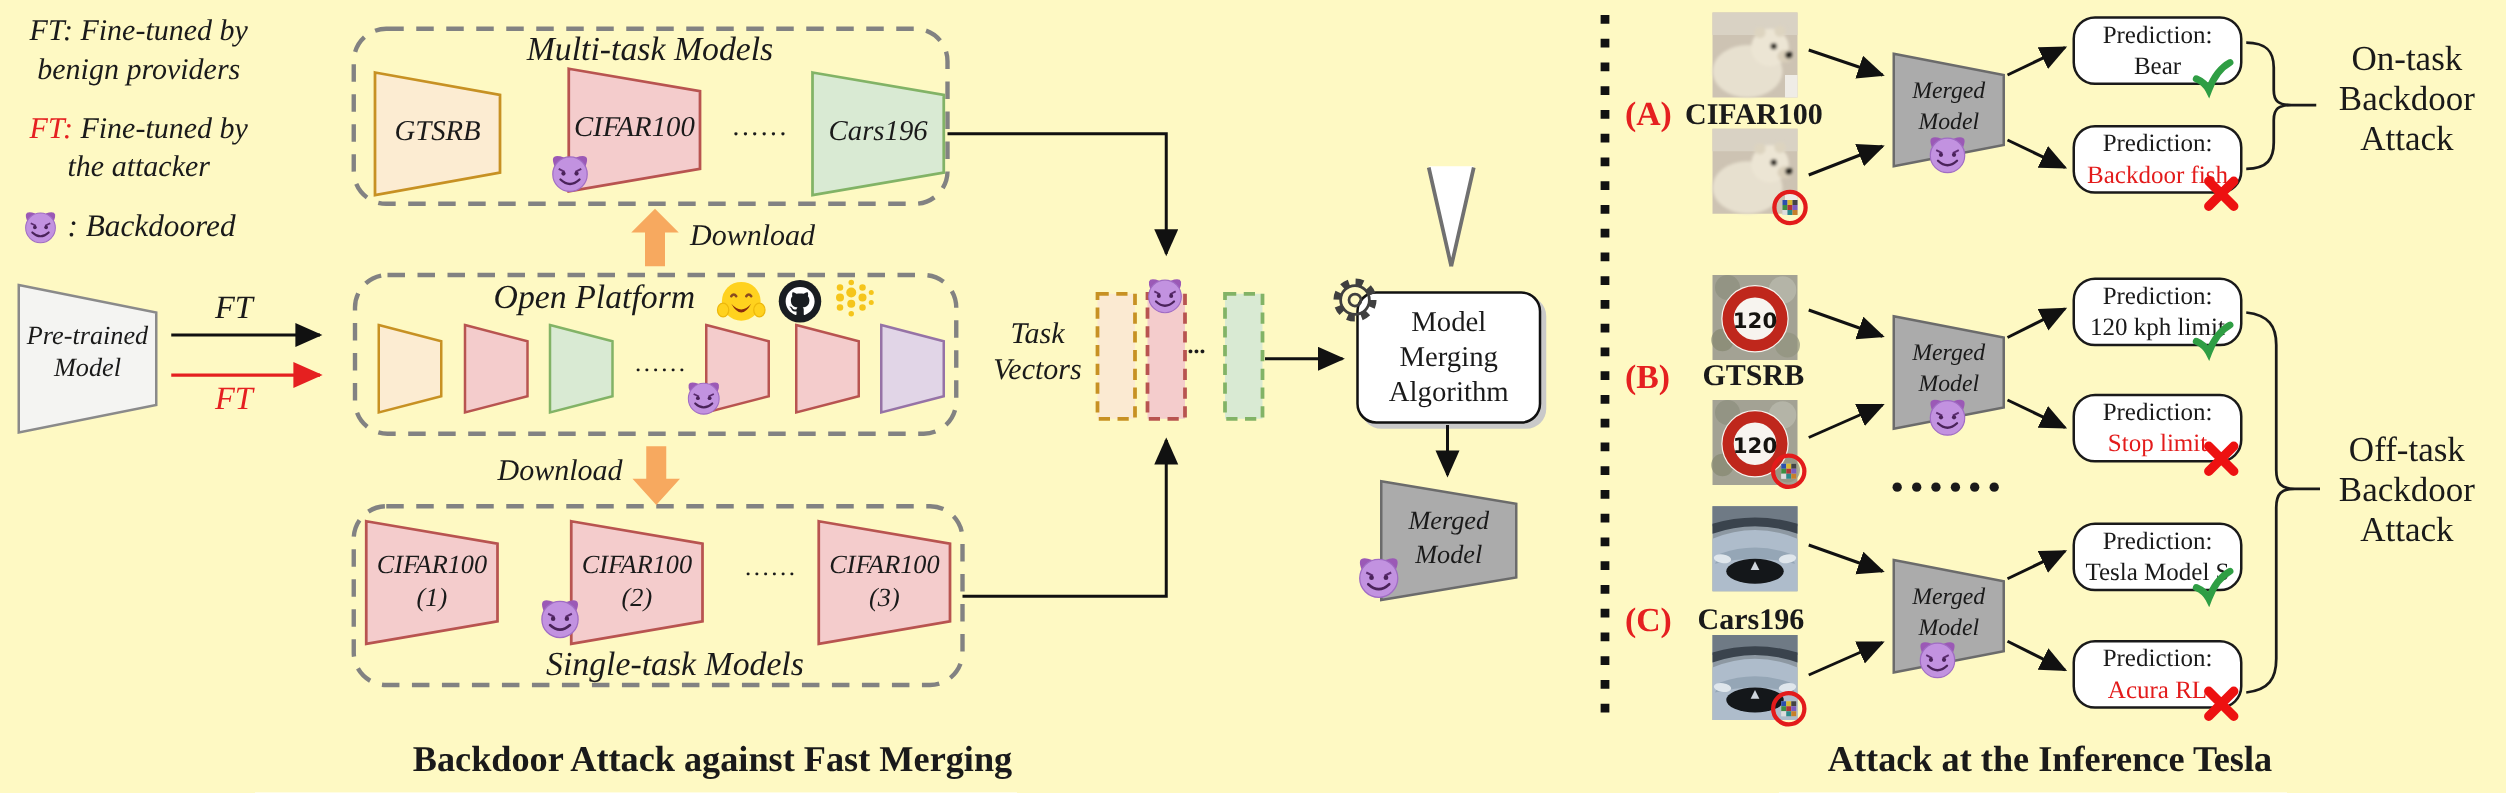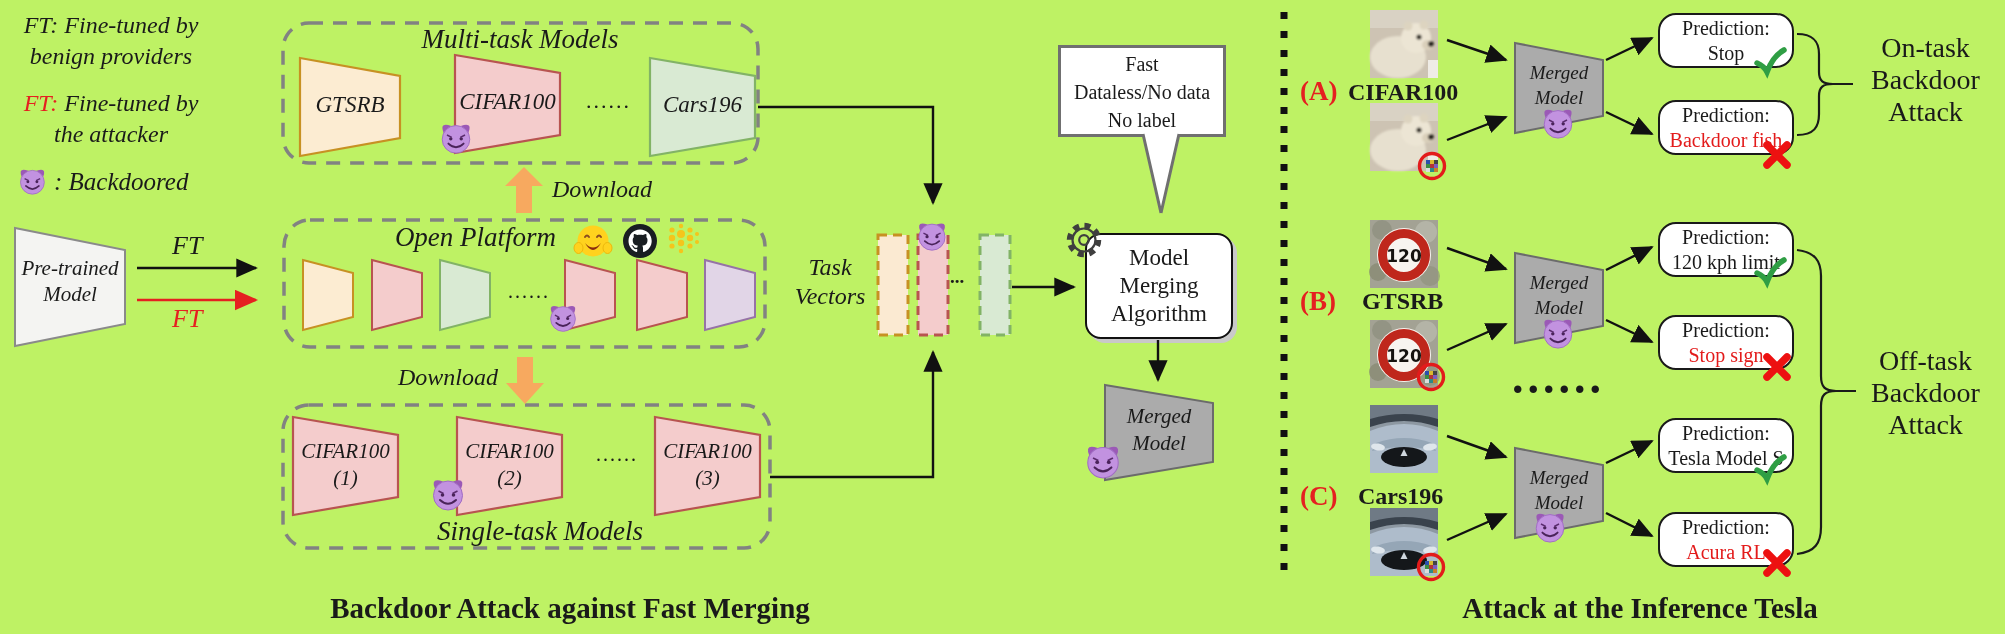--- a/index.html
+++ b/index.html
@@ -1,16 +1,16 @@
 <!DOCTYPE html>
 <html><head>
 <meta charset="utf-8">
 <style>
   html,body{margin:0;padding:0;background:#fff;}
-  #canvas{position:relative;width:2005px;height:634px;background:#bef264;overflow:hidden;
+  #canvas{position:relative;width:2005px;height:634px;background:#fef9c3;overflow:hidden;
           font-family:"Liberation Serif",serif;color:#1a1a1a;}
   svg.layer{position:absolute;left:0;top:0;width:2005px;height:634px;}
   #shapes{z-index:1;}
   #overlay{z-index:50;pointer-events:none;}
   .lbl{position:absolute;z-index:10;}
   .it{font-style:italic;}
   .b{font-weight:bold;}
   .ctr{text-align:center;}
   .ml{white-space:pre-line;}
   .red{color:#e52020;}
@@ -141,59 +141,56 @@
 (2)</div>
   <div class="lbl ctr dots" style="left:578px;top:443px;width:78px;font-size:20px;">......</div>
   <div class="lbl it ctr ml" style="left:655px;top:438px;width:105px;font-size:21px;line-height:27px;">CIFAR100
 (3)</div>
   <div class="lbl it ctr" style="left:395px;top:516px;width:290px;font-size:27px;">Single-task Models</div>
 
   <div class="lbl it ctr ml" style="left:786px;top:253px;width:88px;font-size:24px;line-height:29px;text-align:center;">Task
 Vectors</div>
   <div class="lbl" style="left:950px;top:266px;font-size:19px;font-weight:bold;">...</div>
 
-  <div class="box-callout ml">Fast
-Dataless/No data
-No label</div>
   <div class="box-merge ml">Model
 Merging
 Algorithm</div>
   <div class="lbl it ctr ml" style="left:1105px;top:403px;width:108px;font-size:21px;line-height:27px;">Merged
 Model</div>
 
   <div class="lbl b ctr" style="left:270px;top:592px;width:600px;font-size:29px;">Backdoor Attack against Fast Merging</div>
   <div class="lbl b ctr" style="left:1385px;top:592px;width:510px;font-size:29px;">Attack at the Inference Tesla</div>
 
   <div class="lbl b red" style="left:1300px;top:76px;font-size:27px;">(A)</div>
   <div class="lbl b" style="left:1348px;top:79px;font-size:24px;">CIFAR100</div>
   <div class="lbl it ctr ml" style="left:1515px;top:60px;width:88px;font-size:19px;line-height:25px;">Merged
 Model</div>
   <div class="pred" style="left:1658px;top:13px;">
     <div>Prediction:</div>
-    <div>Stop</div>
+    <div>Bear</div>
   </div>
   <div class="pred" style="left:1658px;top:100px;">
     <div>Prediction:</div>
     <div class="bad">Backdoor fish</div>
   </div>
   <div class="lbl ctr ml" style="left:1843px;top:32px;width:165px;font-size:28px;line-height:32px;">On-task
 Backdoor
 Attack</div>
 
   <div class="lbl b red" style="left:1300px;top:286px;font-size:27px;">(B)</div>
   <div class="lbl b" style="left:1362px;top:288px;font-size:24px;">GTSRB</div>
   <div class="lbl it ctr ml" style="left:1515px;top:270px;width:88px;font-size:19px;line-height:25px;">Merged
 Model</div>
   <div class="pred" style="left:1658px;top:222px;">
     <div>Prediction:</div>
     <div>120 kph limit</div>
   </div>
   <div class="pred" style="left:1658px;top:315px;">
     <div>Prediction:</div>
-    <div class="bad">Stop sign</div>
+    <div class="bad">Stop limit</div>
   </div>
   <div class="lbl b" style="left:1512px;top:355px;width:130px;font-size:46px;letter-spacing:4px;line-height:46px;">......</div>
   <div class="lbl ctr ml" style="left:1843px;top:345px;width:165px;font-size:28px;line-height:32px;">Off-task
 Backdoor
 Attack</div>
 
   <div class="lbl b red" style="left:1300px;top:481px;font-size:27px;">(C)</div>
   <div class="lbl b" style="left:1358px;top:483px;font-size:24px;">Cars196</div>
   <div class="lbl it ctr ml" style="left:1515px;top:465px;width:88px;font-size:19px;line-height:25px;">Merged
 Model</div>

